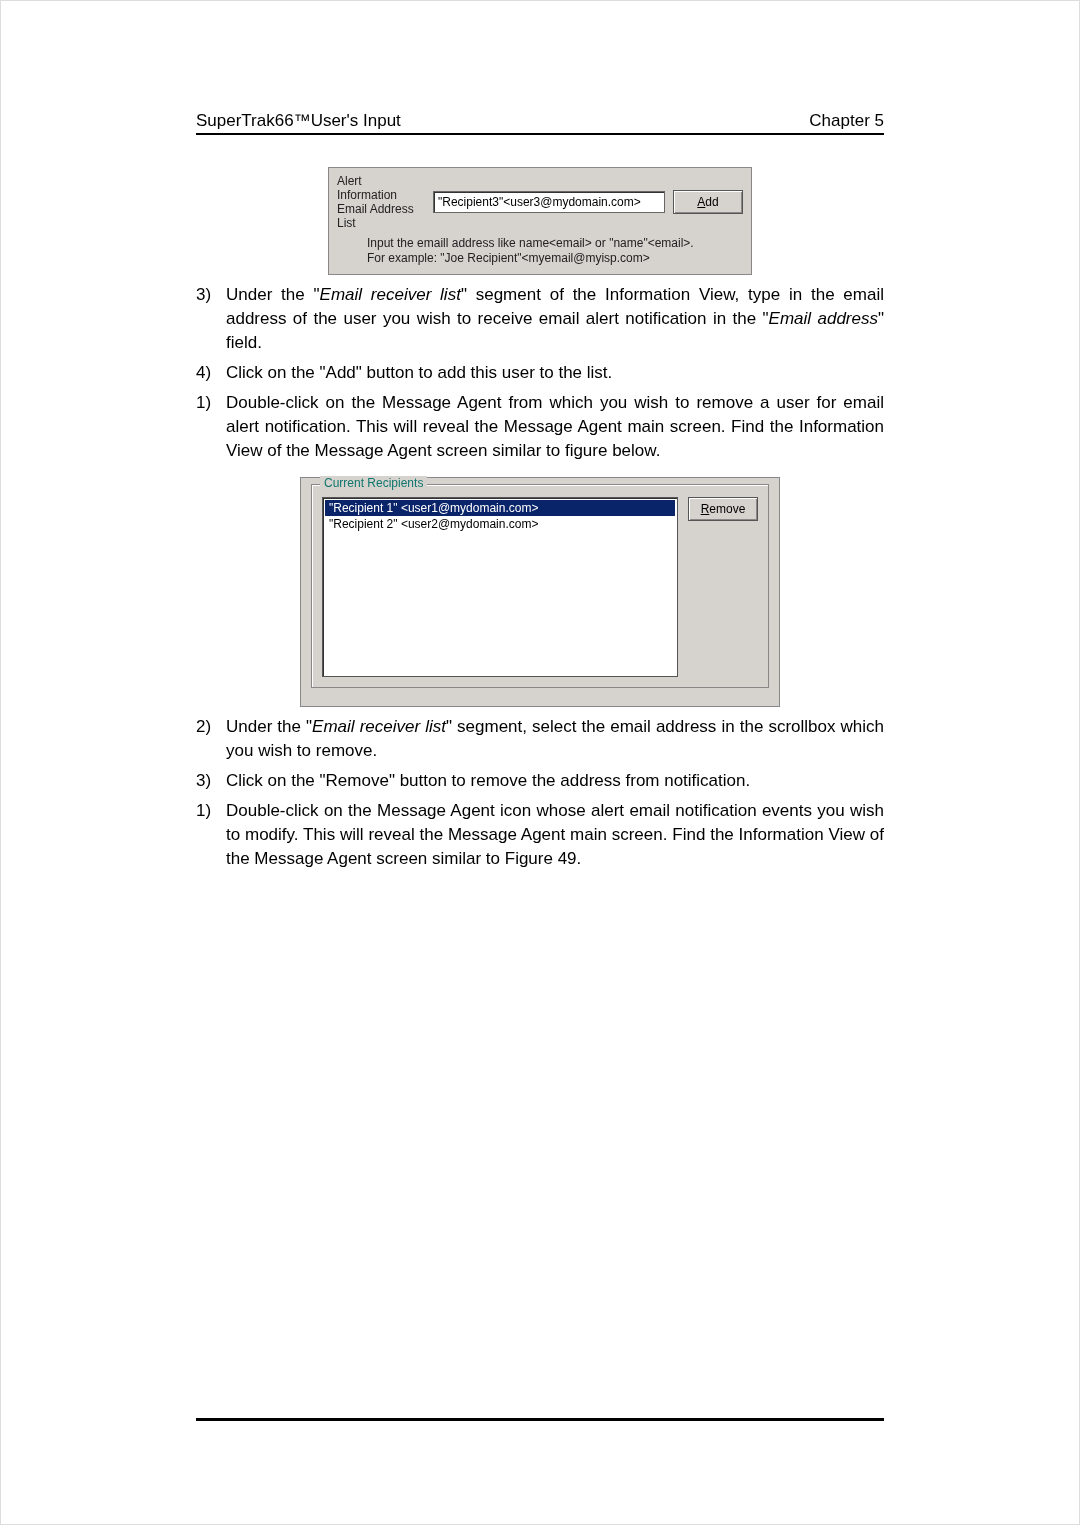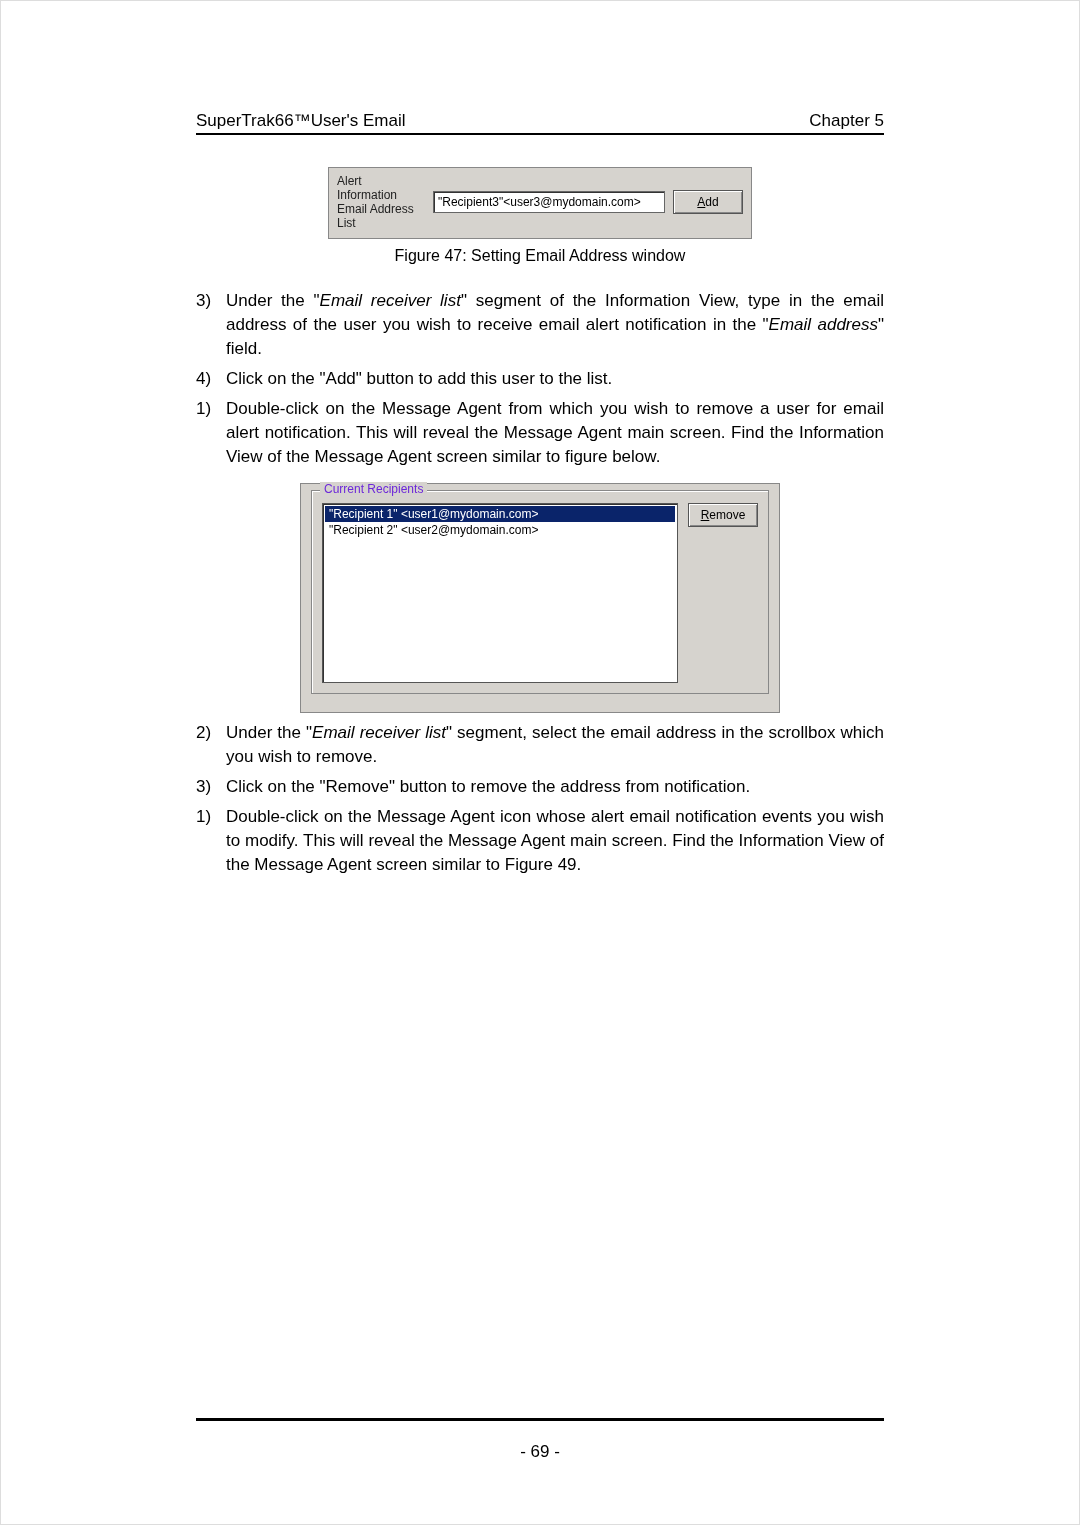--- a/index.html
+++ b/index.html
@@ -125,21 +125,21 @@
     position: relative;
   }
   .fieldset-legend {
     position: absolute;
     top: -9px;
     left: 8px;
     background: #d6d3ce;
     padding: 0 4px;
     font-size: 12px;
     font-family: Tahoma, Arial, sans-serif;
-    color: #6d28d9;
+    color: #0f766e;
   }
   .fig48-row {
     display: flex;
     gap: 10px;
     align-items: flex-start;
   }
   .recip-list {
     flex: 1;
     height: 180px;
     background: #fff;
@@ -175,40 +175,43 @@
     text-align: center;
     font-size: 17px;
   }
 </style>
 </head>
 <body>
 
 <div class="page">
 
   <div class="header-row">
-    <span>SuperTrak66™User's Email</span>
+    <span>SuperTrak66™User's Input</span>
     <span>Chapter 5</span>
   </div>
   <hr class="header-rule">
 
   <div class="fig-wrap">
     <div class="fig47">
       <div class="fig47-top">
         <div class="fig47-labelcol">
           <span>Alert</span><br>
           <span>Information</span><br>
           <span>Email Address</span><br>
           <span>List</span>
         </div>
         <input class="fig47-input" type="text" value="&quot;Recipient3&quot;&lt;user3@mydomain.com&gt;" style="">
         <button class="win-btn"><u>A</u><span>dd</span></button>
       </div>
-    </div>
-  </div>
-  <div class="caption">Figure 47: Setting Email Address window</div>
+      <div class="fig47-hint">
+        <span>Input the emaill address like name&lt;email&gt; or "name"&lt;email&gt;.</span><br>
+        <span>For example: "Joe Recipient"&lt;myemail@myisp.com&gt;</span>
+      </div>
+    </div>
+  </div>
 
   <div class="list-item">
     <div class="list-num">3)</div>
     <div class="list-body">
       <span>Under the "</span><em class="term">Email receiver list</em><span>" segment of the Information View, type in the email address of the user you wish to receive email alert notification in the "</span><em class="term">Email address</em><span>" field.</span>
     </div>
   </div>
 
   <div class="list-item">
     <div class="list-num">4)</div>
@@ -248,14 +251,13 @@
     <div class="list-body">Click on the "Remove" button to remove the address from notification.</div>
   </div>
 
 
   <div class="list-item">
     <div class="list-num">1)</div>
     <div class="list-body">Double-click on the Message Agent icon whose alert email notification  events you wish to modify. This will reveal the Message Agent main screen. Find the Information View of the Message Agent screen similar to Figure 49.</div>
   </div>
 
   <hr class="footer-rule">
-  <div class="page-num">- 69 -</div>
 </div>
 
 </body></html>

